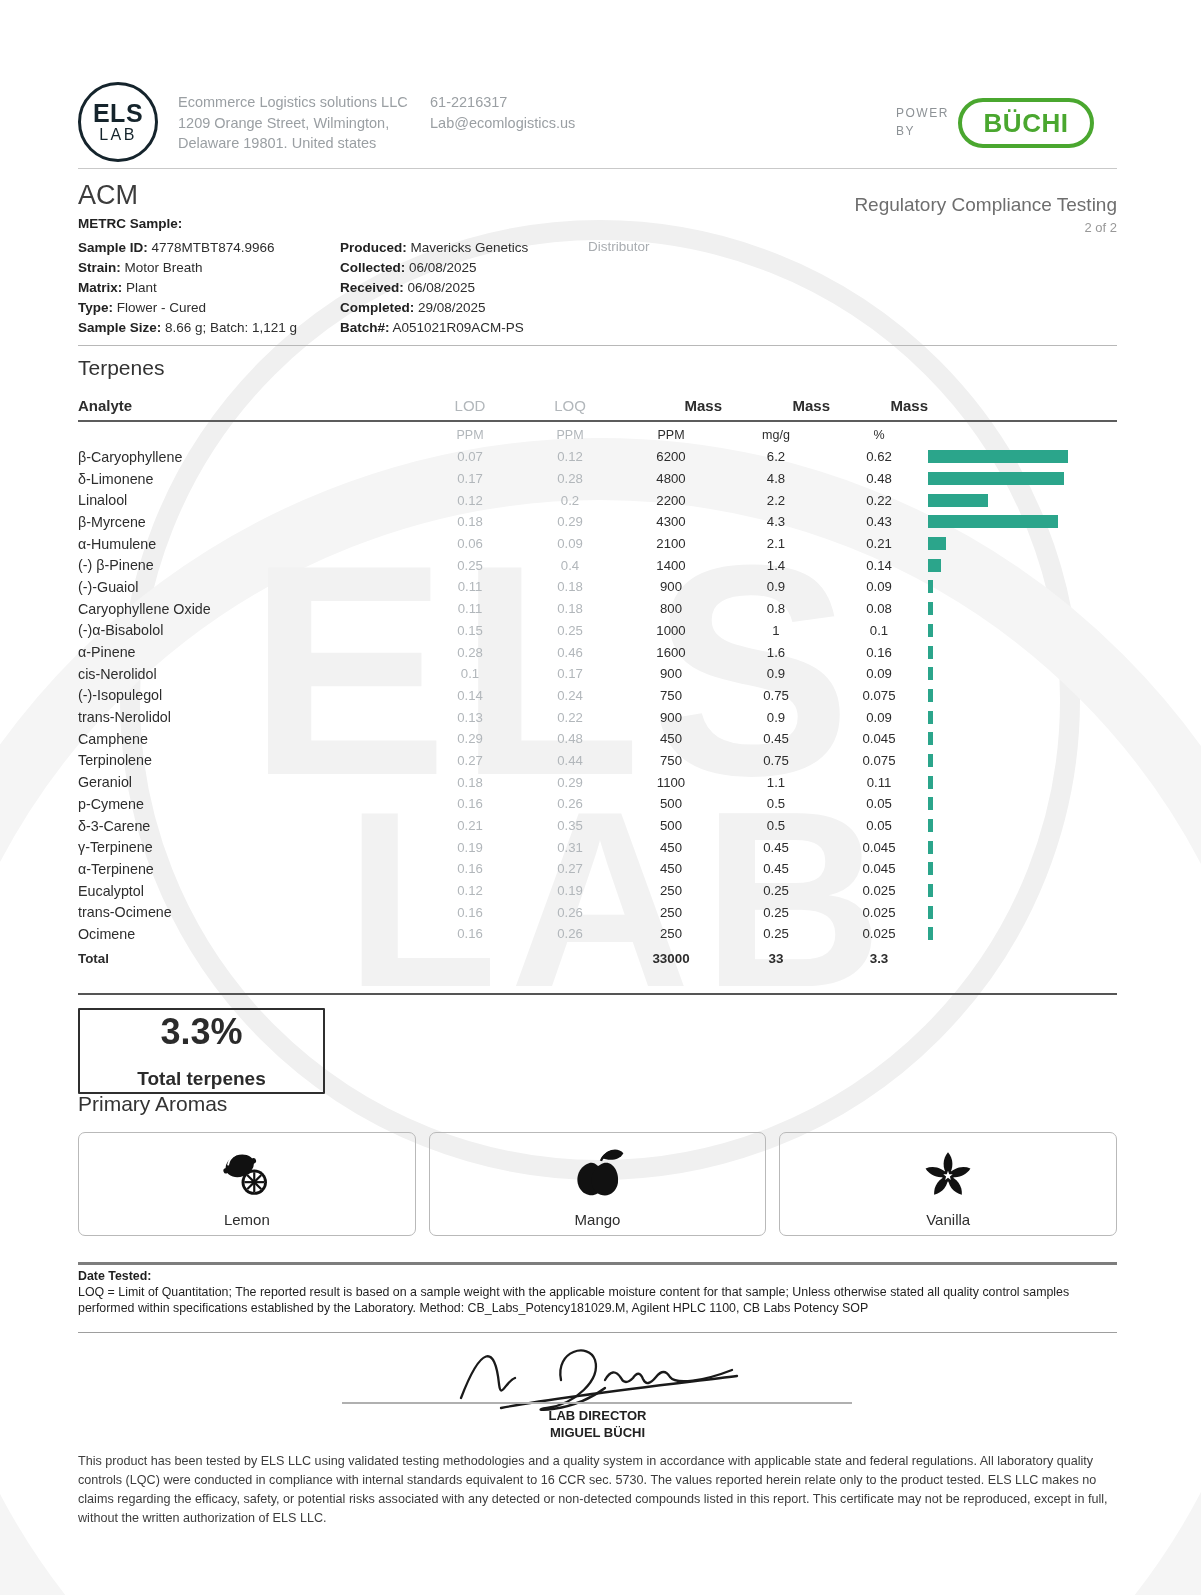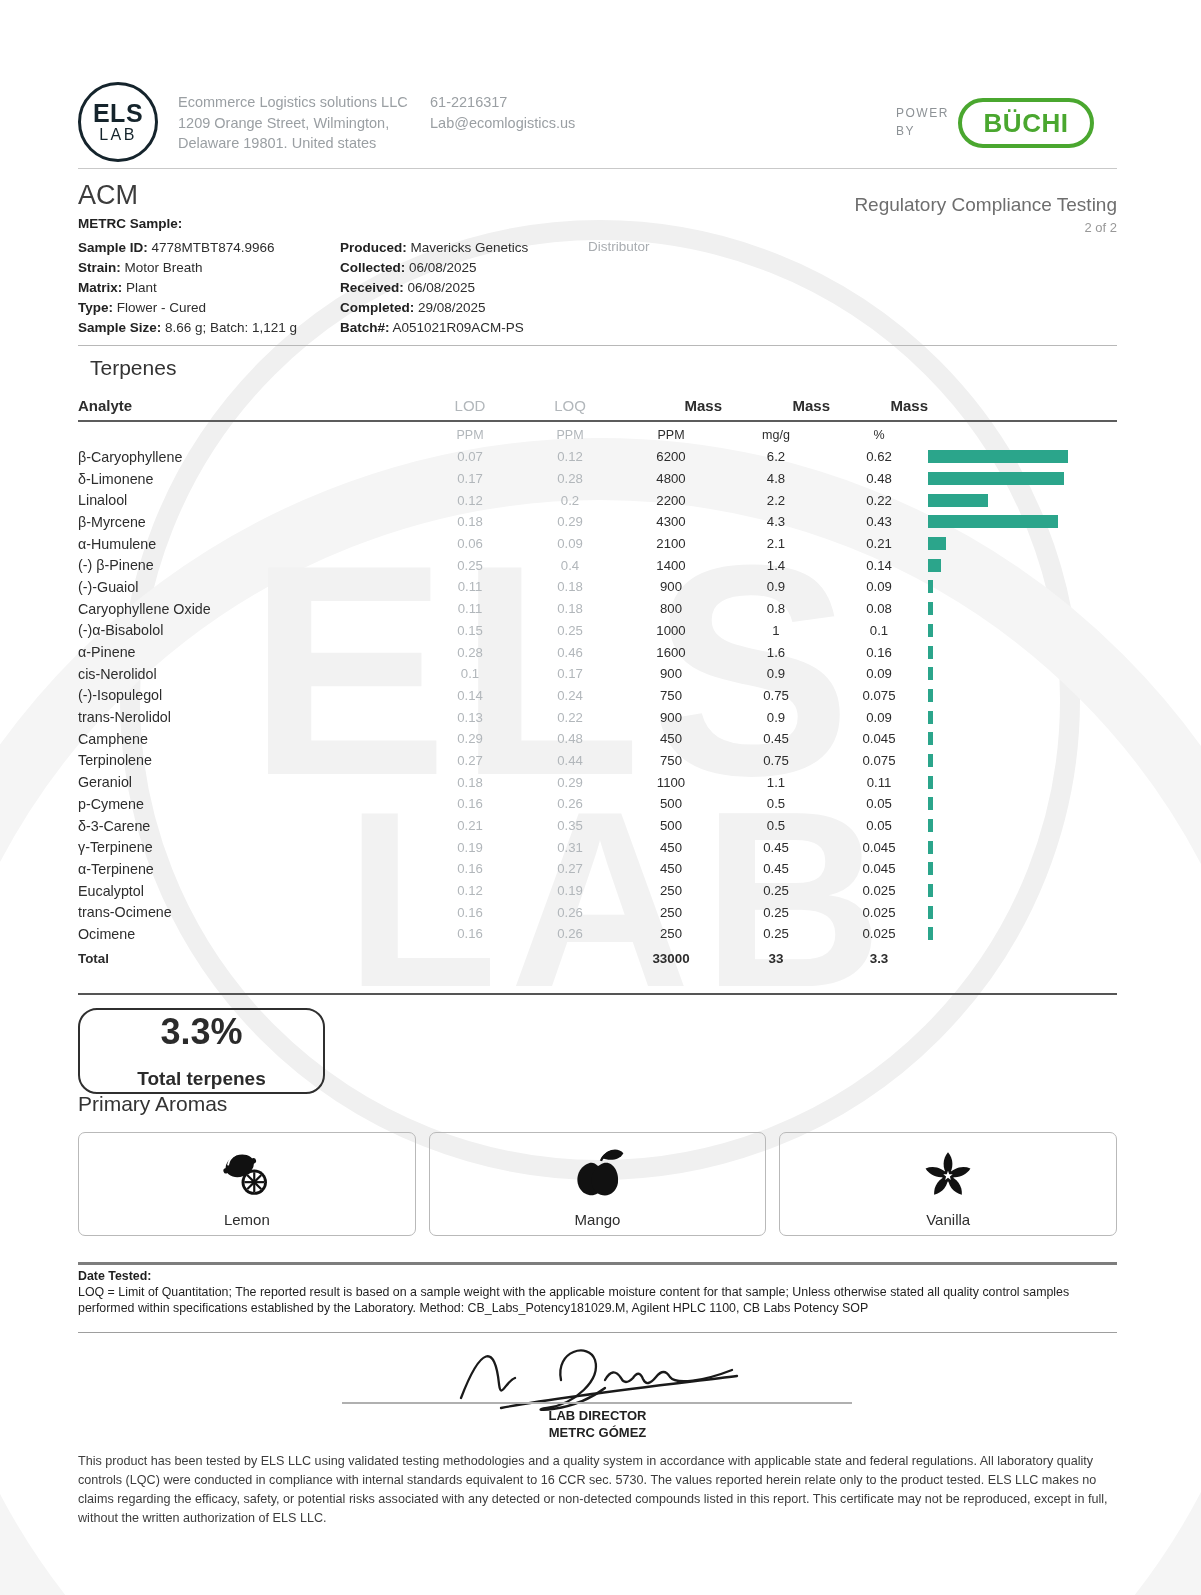--- a/index.html
+++ b/index.html
@@ -29,42 +29,42 @@
   .client{left:0;top:180px;font-size:27px;color:#3c3c3c;}
   .rtitle{right:0;top:186px;font-size:19px;color:#6e6e6e;position:absolute;margin-top:8px;}
   .rpage{right:0;top:212px;font-size:13px;color:#989898;position:absolute;margin-top:8px;}
   .metrc{left:0;top:216px;font-size:13.5px;font-weight:bold;color:#222;}
   .meta{left:0;top:238px;font-size:13.5px;line-height:1.48;}
   .meta-mid{left:262px;top:238px;font-size:13.5px;line-height:1.48;}
   .meta b{color:#222;}
   .distrib{left:510px;top:239px;font-size:13.5px;color:#a9adb1;}
   
   .sect{font-size:21px;color:#333;}
-  .t-sect{left:12px;top:356px;}
+  .t-sect{left:0;top:356px;}
   .table{left:0;top:392px;width:1039px;}
   .trow{display:grid;grid-template-columns:342px 100px 100px 102px 108px 98px 1fr;align-items:center;}
   .thead{height:26px;font-size:15px;}
   .thead .an{font-weight:bold;color:#2d2d2d;}
   .thead .gr{color:#b2b7bb;text-align:center;}
   .thead .ms{font-weight:bold;color:#2d2d2d;text-align:right;}
   .trule{height:2px;background:#5c5c5c;margin-top:2px;}
   .tunits{height:22px;font-size:12.5px;margin-top:2px;}
   .tunits .gr{color:#b2b7bb;text-align:center;}
   .tunits .dk{color:#2d2d2d;text-align:center;}
   .drow{height:21.7px;font-size:13.2px;}
   .drow .nm{font-size:14.3px;color:#2d2d2d;}
   .drow .lq{color:#b2b7bb;text-align:center;}
   .drow .mv{color:#2d2d2d;text-align:center;}
   .barwrap{height:13px;display:flex;align-items:center;}
   .bar{height:13px;}
   .totrow{height:24px;font-weight:bold;font-size:13.4px;margin-top:2px;}
   .totrow .c{text-align:center;}
   
   .hr-dark{background:#555;height:2px;}
-  .sumbox{left:0;top:1008px;width:243px;height:82px;border:2px solid #2f2f2f;border-radius:19px;
+  .sumbox{left:0;top:1008px;width:243px;height:82px;border:2px solid #2f2f2f;border-radius:1px;
     display:flex;flex-direction:column;align-items:center;justify-content:center;}
   .sumpct{font-size:36px;font-weight:bold;color:#2b2b2b;line-height:1.1;}
   .sumlbl{font-size:19px;font-weight:bold;color:#2b2b2b;margin-top:16px;}
   .a-sect{left:0;top:1092px;}
   
   .cards{left:0;top:1132px;width:1039px;display:flex;gap:13px;}
   .card{flex:1;height:104px;border:1px solid #b9b9b9;border-radius:7px;background:transparent;
     display:flex;flex-direction:column;align-items:center;justify-content:flex-end;padding-bottom:7px;box-sizing:border-box;}
   .card svg{width:58px;height:58px;margin-bottom:4px;}
   .card .lbl{font-size:15px;color:#2d2d2d;}
@@ -508,18 +508,18 @@
         <g fill="none" stroke="#1a1a1a" stroke-width="2.3" stroke-linecap="round">
           <path d="M18,62 C38,10 52,8 56,48 C58,64 62,46 72,42"></path>
           <path d="M118,44 C112,14 146,6 152,24 C158,44 132,68 104,72 C80,75 128,78 162,52"></path>
           <path d="M162,44 q8,-14 16,-2 q4,8 12,0 q6,-9 10,1 q4,9 13,-2 q8,-10 14,0 c6,8 34,4 62,-7"></path>
           <path d="M58,72 C120,60 230,48 294,40"></path>
         </g>
       </svg>
     </div>
     <div class="abs sigline"></div>
     <div class="sigrole">LAB DIRECTOR</div>
-    <div class="signame">METRC GÓMEZ</div>
+    <div class="signame">MIGUEL BÜCHI</div>
 
     <div class="abs footer">This product has been tested by ELS LLC using validated testing methodologies and a quality system in accordance with applicable state and federal regulations. All laboratory quality controls (LQC) were conducted in compliance with internal standards equivalent to 16 CCR sec. 5730. The values reported herein relate only to the product tested. ELS LLC makes no claims regarding the efficacy, safety, or potential risks associated with any detected or non-detected compounds listed in this report. This certificate may not be reproduced, except in full, without the written authorization of ELS LLC.</div>
 
   </div>
 </div>
 
 </body></html>

